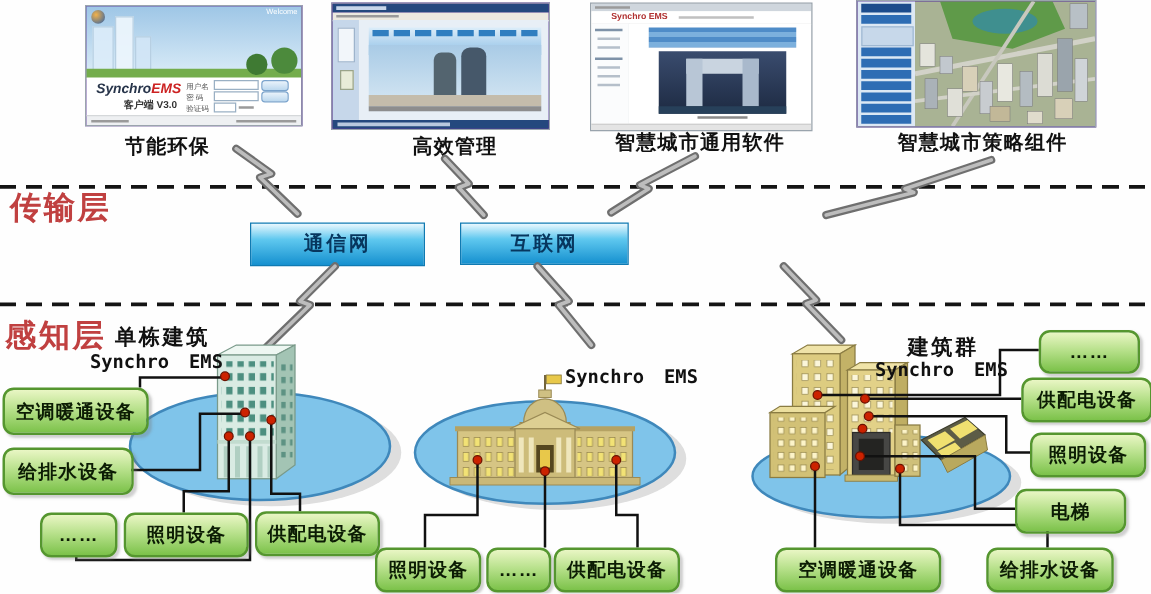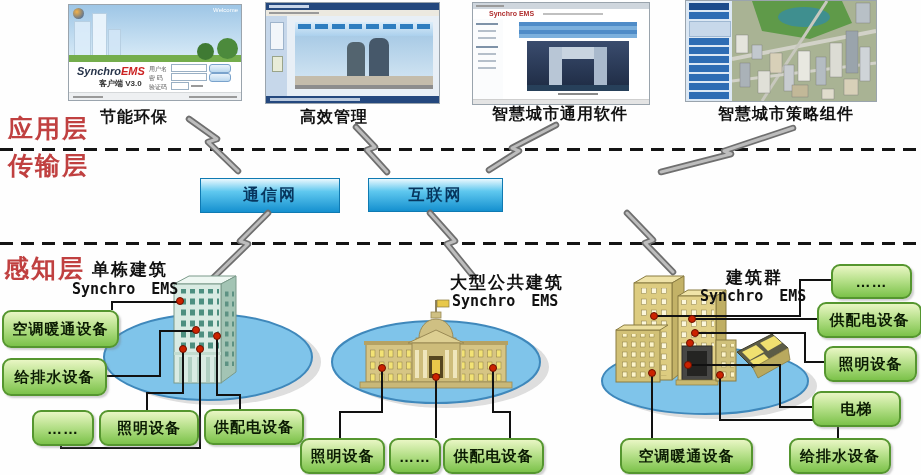--- a/index.html
+++ b/index.html
@@ -27,21 +27,20 @@
   .mini-btn{position:absolute;background:linear-gradient(#eaf3fb,#bcd8ee);border:1px solid #7aa3cc;border-radius:3px;}
 </style>
 </head>
 <body>
 
 <div id="stage">
 
   <div class="dash" style="top:148px"></div>
   <div class="dash" style="top:242px"></div>
 
-  <div class="layer-label" style="left:8px;top:112px">应用层</div>
   <div class="layer-label" style="left:4px;top:252px">感知层</div>
   <div class="layer-label" style="left:8px;top:149px">传输层</div>
 
   <div class="screen" style="left:68px;top:4px;width:172px;height:95px">
     <div class="abs" style="left:0;top:0;width:172px;height:57px;background:linear-gradient(180deg,#9ec6e6,#dcedf8)"></div>
     <div class="abs" style="left:5px;top:16px;width:15px;height:41px;background:rgba(220,236,250,.9);border:1px solid #b7cfe2"></div>
     <div class="abs" style="left:23px;top:8px;width:13px;height:49px;background:rgba(235,244,252,.95);border:1px solid #b7cfe2"></div>
     <div class="abs" style="left:39px;top:24px;width:11px;height:33px;background:rgba(210,230,246,.9);border:1px solid #b7cfe2"></div>
     <div class="abs" style="left:0;top:50px;width:172px;height:8px;background:#74ad4c"></div>
     <div class="abs" style="left:128px;top:38px;width:17px;height:17px;border-radius:50%;background:#3f7a33"></div>
@@ -163,21 +162,21 @@
       <rect x="114" y="30" width="12" height="42" fill="#9aa4ac" stroke="#777" stroke-width="0.4"></rect>
       <rect x="128" y="46" width="10" height="34" fill="#cfd4d8" stroke="#777" stroke-width="0.4"></rect>
       <rect x="112" y="78" width="14" height="16" fill="#d8d0b8" stroke="#777" stroke-width="0.4"></rect>
       <rect x="60" y="84" width="16" height="12" fill="#c2b898" stroke="#777" stroke-width="0.4"></rect>
       <rect x="90" y="88" width="12" height="10" fill="#e0dccc" stroke="#777" stroke-width="0.4"></rect>
       <rect x="124" y="2" width="14" height="20" fill="#b8c0c6" stroke="#777" stroke-width="0.4"></rect>
     </svg>
   </div>
 
   <div class="cap" style="left:100px;top:107px">节能环保</div>
-  <div class="cap" style="left:300px;top:107px">高效管理</div>
+  <div class="cap" style="left:330px;top:107px">高效管理</div>
   <div class="cap" style="left:492px;top:104px">智慧城市通用软件</div>
   <div class="cap" style="left:718px;top:104px">智慧城市策略组件</div>
 
   <div class="netbar" style="left:368px;top:178px;width:133px;height:32px">互联网</div>
   <div class="netbar" style="left:200px;top:178px;width:138px;height:33px">通信网</div>
 
   <svg class="abs" style="left:0;top:0" width="921" height="475">
     <defs>
       <pattern id="pwinL" width="9" height="11" patternUnits="userSpaceOnUse">
         <rect x="1" y="1.5" width="5" height="6" fill="#4d8f80"></rect>
@@ -338,21 +337,20 @@
           <circle cx="690" cy="343" r="3.5"></circle>
         <circle cx="688" cy="365" r="3.5"></circle>
           <circle cx="652" cy="373" r="3.5"></circle>
         <circle cx="720" cy="375" r="3.5"></circle>
       </g>
     </g>
   </svg>
 
   <div class="gtitle" style="left:92px;top:258px">单栋建筑</div>
   <div class="gsys" style="left:72px;top:280px">Synchro EMS</div>
-  <div class="gtitle" style="left:450px;top:271px">大型公共建筑</div>
   <div class="gsys" style="left:452px;top:292px">Synchro EMS</div>
   <div class="gtitle" style="left:726px;top:266px">建筑群</div>
   <div class="gsys" style="left:700px;top:287px">Synchro EMS</div>
 
   <div class="devbox" style="left:2px;top:310px;width:113px;height:34px">空调暖通设备</div>
   <div class="devbox" style="left:2px;top:358px;width:101px;height:34px">给排水设备</div>
   <div class="devbox" style="left:32px;top:410px;width:58px;height:32px">……</div>
   <div class="devbox" style="left:99px;top:410px;width:96px;height:32px">照明设备</div>
   <div class="devbox" style="left:204px;top:409px;width:96px;height:32px">供配电设备</div>
 

